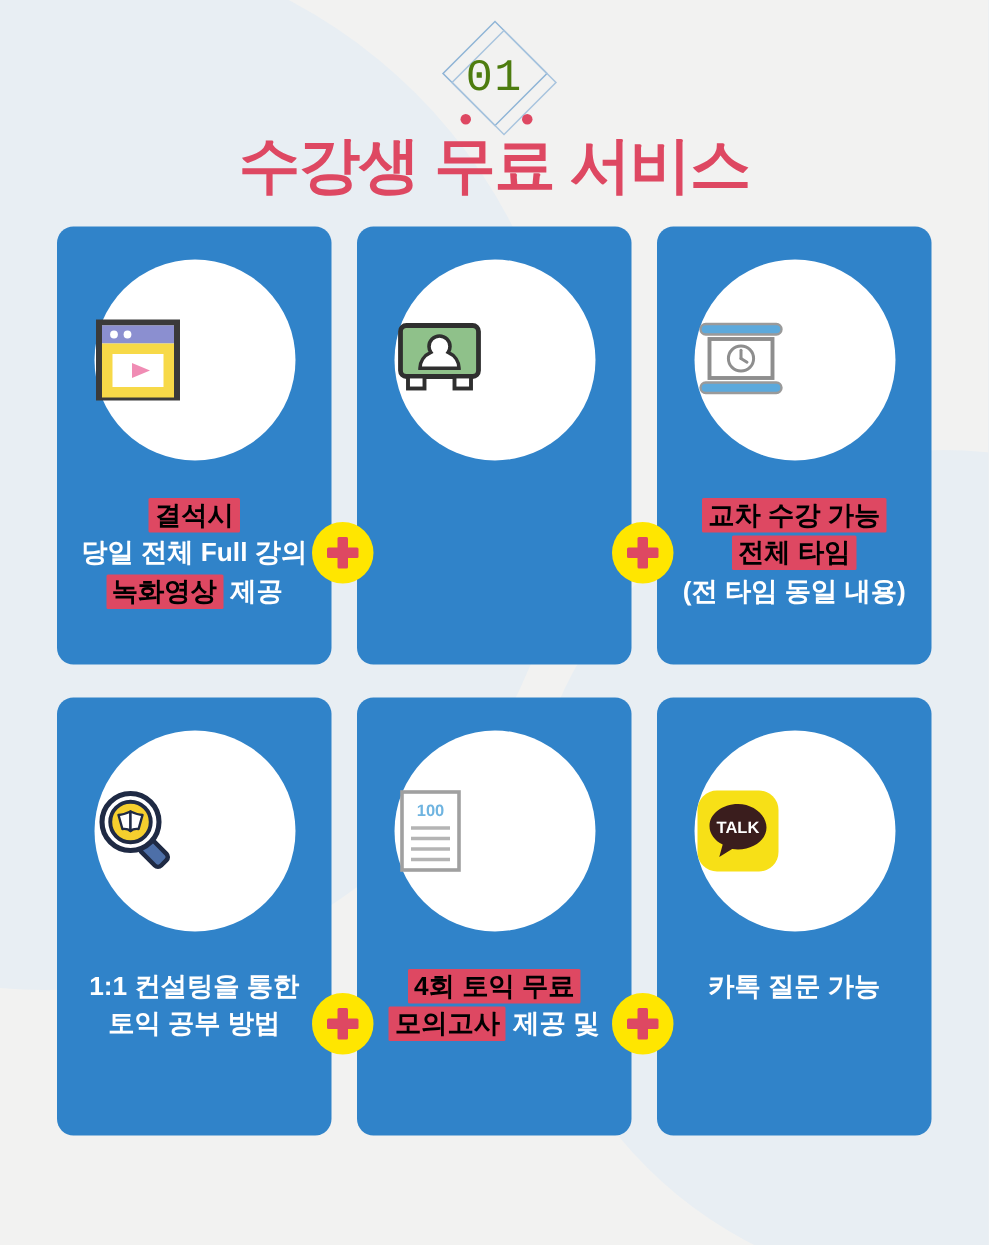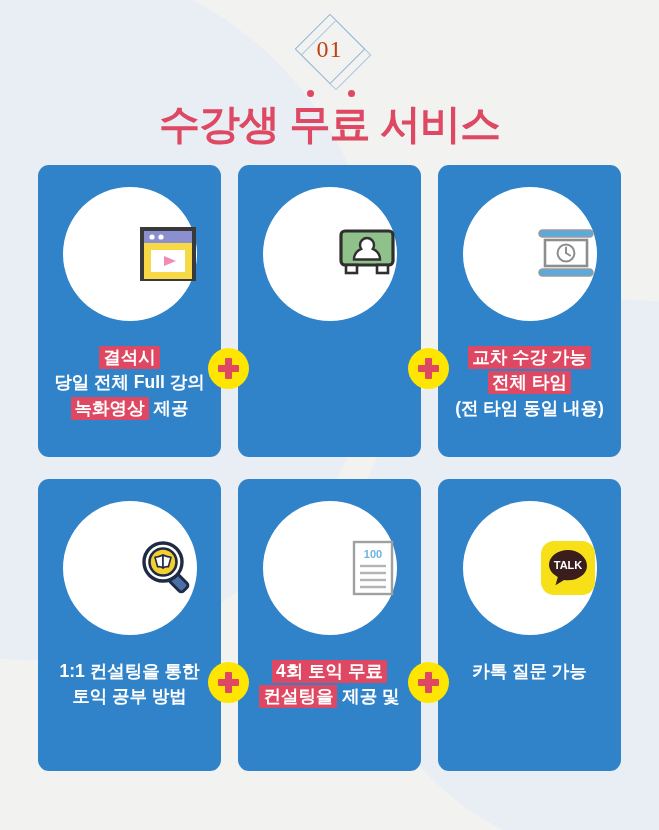--- a/index.html
+++ b/index.html
@@ -72,29 +72,29 @@
   .diamond.d2 {
     margin-left: 6px;
     margin-top: 6px;
     border-color: #a8c4de;
   }
   .badge-num {
     position: absolute;
     left: 0;
     right: 0;
     top: 26px;
-    font-family: Liberation Serif, serif;
-    font-size: 24px;
-    color: #c2410c;
+    font-family: Liberation Mono, monospace;
+    font-size: 30px;
+    color: #4d7c0f;
     letter-spacing: 1px;
   }
 
   .title-block {
     position: relative;
-    margin-top: 16px;
+    margin-top: 2px;
   }
   .title {
     font-size: 41px;
     font-weight: bold;
     color: #de4862;
     letter-spacing: -1px;
     line-height: 1;
   }
   .title-dots {
     position: absolute;
@@ -137,38 +137,38 @@
     padding-top: 22px;
   }
 
   .icon-circle {
     width: 134px;
     height: 134px;
     border-radius: 50%;
     background: #ffffff;
     display: flex;
     align-items: center;
-    justify-content: flex-end;
+    justify-content: flex-start;
     flex: none;
   }
 
   .card-text {
     margin-top: 24px;
     width: 100%;
     text-align: center;
     color: #ffffff;
     font-size: 17.5px;
     font-weight: bold;
     line-height: 1.45;
     padding: 0 6px;
   }
   .card-text .line { display: block; white-space: nowrap; }
   .hl {
     background: #de4862;
-    color: #ffffff;
+    color: #000000;
     padding: 1px 4px 2px 4px;
     border-radius: 1px;
   }
 
   
   .plus {
     position: absolute;
     width: 41px;
     height: 41px;
     border-radius: 50%;
@@ -292,21 +292,21 @@
           <rect x="5" y="3" width="38" height="52" fill="#ffffff" stroke="#a0a0a0" stroke-width="2.4"></rect>
           <text x="24" y="19" text-anchor="middle" font-family="'Liberation Sans', sans-serif" font-size="11" font-weight="bold" fill="#6fb4e0">100</text>
           <line x1="11" y1="27" x2="37" y2="27" stroke="#b4b4b4" stroke-width="2.4"></line>
           <line x1="11" y1="34" x2="37" y2="34" stroke="#b4b4b4" stroke-width="2.4"></line>
           <line x1="11" y1="41" x2="37" y2="41" stroke="#b4b4b4" stroke-width="2.4"></line>
           <line x1="11" y1="48" x2="37" y2="48" stroke="#b4b4b4" stroke-width="2.4"></line>
         </svg>
       </div>
       <div class="card-text">
         <span class="line"><span class="hl">4회 토익 무료</span></span>
-        <span class="line"><span class="hl">컨설팅을</span><span> 제공 및</span></span>
+        <span class="line"><span class="hl">모의고사</span><span> 제공 및</span></span>
       </div>
     </div>
 
     <div class="card">
       <div class="icon-circle">
         <svg class="ico" width="58" height="58" viewBox="0 0 58 58">
           <rect x="2" y="2" width="54" height="54" rx="13" fill="#f7e017"></rect>
           <path d="M29 11 c-10.5 0 -19 6.5 -19 14.6 c0 5.2 3.5 9.8 8.8 12.4 l-2.3 8.3 l8.6 -5.3 c1.3 0.2 2.6 0.3 3.9 0.3 c10.5 0 19 -6.5 19 -14.6 c0 -8.1 -8.5 -15.7 -19 -15.7 z" fill="#3a1d1d"></path>
           <text x="29" y="30" text-anchor="middle" font-family="'Liberation Sans', sans-serif" font-size="11" font-weight="bold" fill="#ffffff">TALK</text>
         </svg>

